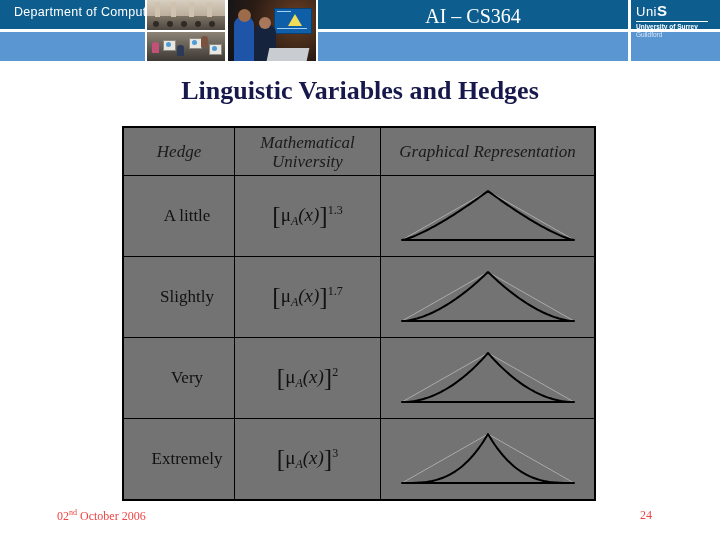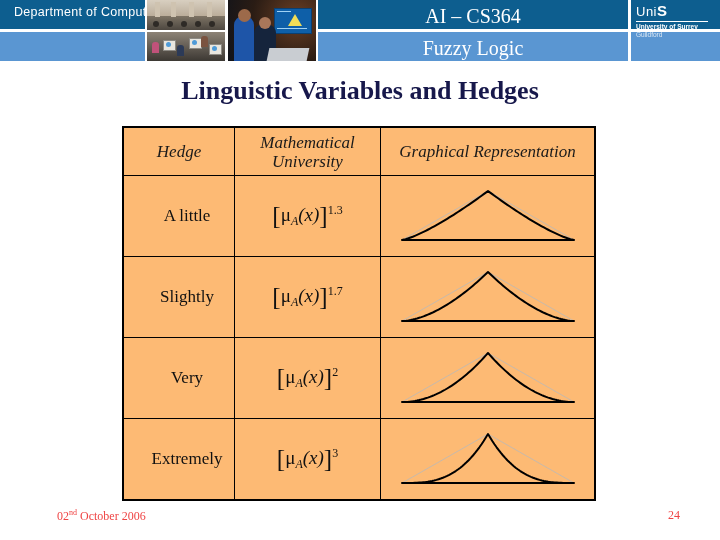--- a/index.html
+++ b/index.html
@@ -133,21 +133,21 @@
   }
 
   
   #hedge-table {
     position: absolute;
     left: 122px; top: 126px;
     width: 468px;
     border-collapse: collapse;
     border: 2px solid #000000;
     table-layout: fixed;
-    background: #fdba74;
+    background: #737373;
   }
   #hedge-table td, #hedge-table th {
     border: 1px solid #000000;
     padding: 0;
     vertical-align: middle;
     text-align: center;
   }
   #hedge-table thead th {
     height: 47px;
     font-family: "Liberation Serif", serif;
@@ -192,37 +192,36 @@
     left: 0; top: 508px;
     width: 720px;
     height: 22px;
     font-family: "Liberation Serif", serif;
     font-size: 12px;
     color: #ef4444;
   }
   #footer-date    { position: absolute; left: 57px;  top: 0; white-space: nowrap; }
   #footer-date sup{ font-size: 8px; }
   #footer-author  { position: absolute; left: 0; top: 0; width: 720px; text-align: center; }
-  #footer-page    { position: absolute; left: 640px; top: 0; margin-left: 28px; }
+  #footer-page    { position: absolute; left: 640px; top: 0; }
 </style>
 </head>
 <body>
 
 <div id="header">
   <div class="band" id="band-dark-left"></div>
   <div class="band" id="band-dark-right"></div>
   <div class="band light" id="band-light-left"></div>
   <div class="band light" id="band-light-right"></div>
   <div class="band" id="band-logo-top"></div>
   <div class="band light" id="band-logo-bot"></div>
 
   <div id="dept-name">Department of Computing</div>
 
   <div id="course-title">AI – CS364</div>
-  <div id="course-subtitle">Fuzzy Logic</div>
 
   <div class="photo" id="photo-lecture">
     <div class="sky"></div>
       <div class="floor"></div>
     <div class="col" style="left:8px"></div>
     <div class="col" style="left:24px"></div>
     <div class="col" style="left:42px"></div>
     <div class="col" style="left:60px"></div>
     <div class="head" style="left:6px"></div>
     <div class="head" style="left:20px"></div>

